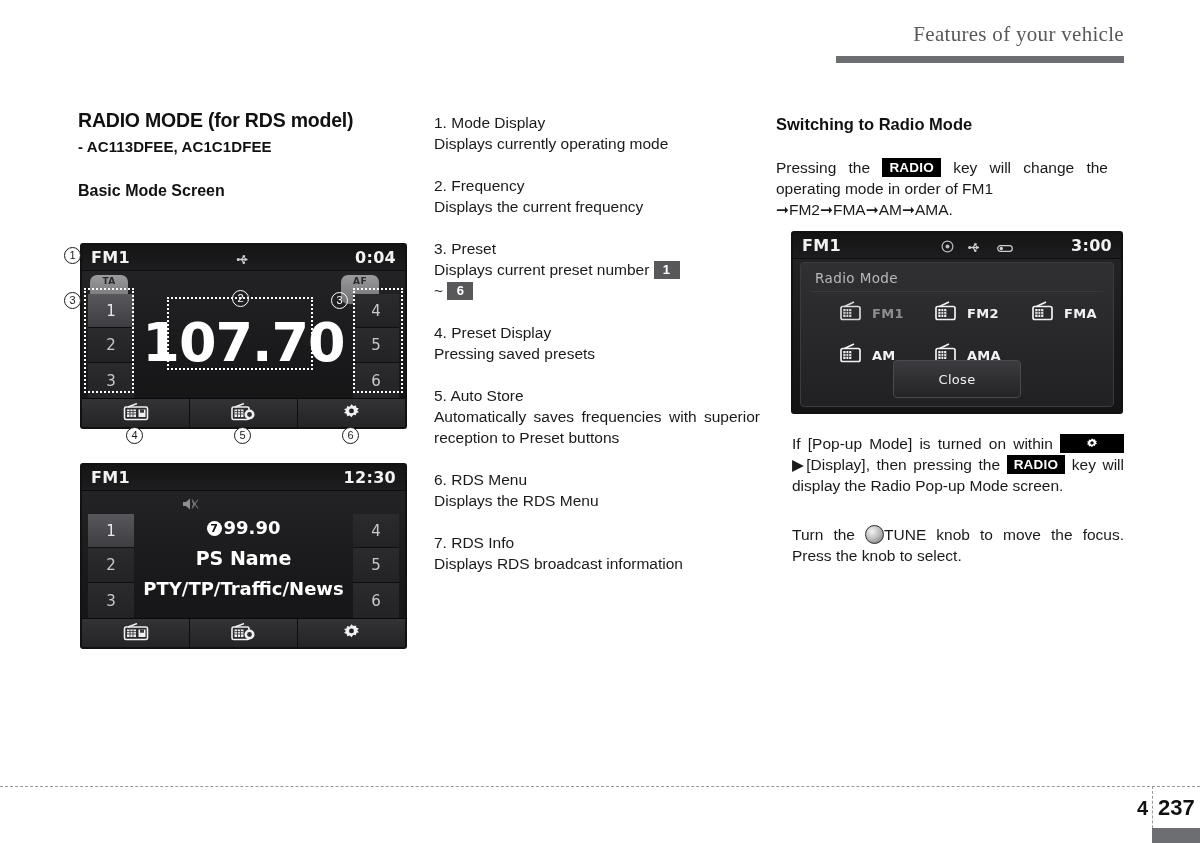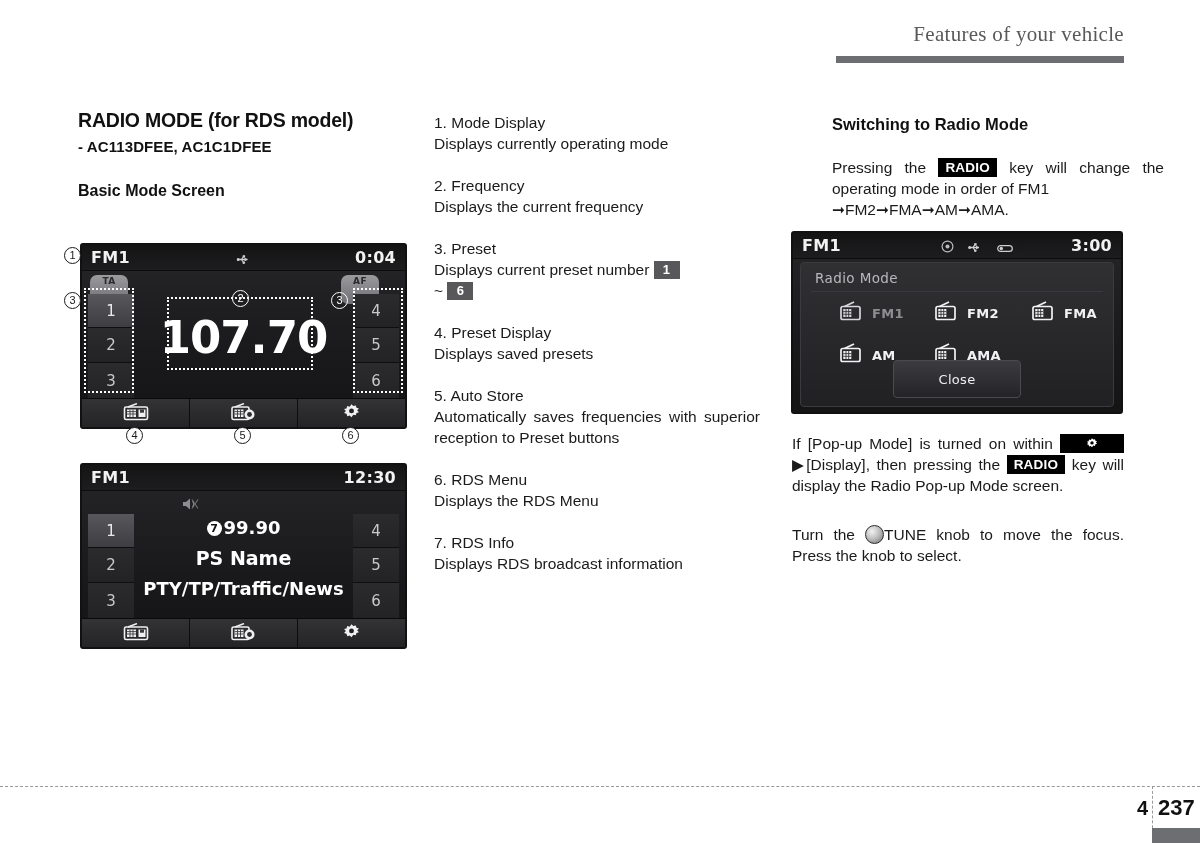--- a/index.html
+++ b/index.html
@@ -21,21 +21,21 @@
   }
   .hdr-bar {
     position: absolute; left: 836px; top: 56px;
     width: 288px; height: 7px; background: #6d6e71;
   }
 
   
   .col { position: absolute; top: 108px; }
   .col-left  { left: 78px;  width: 332px; }
   .col-mid   { left: 434px; width: 330px; }
-  .col-right { left: 832px; width: 332px; }
+  .col-right { left: 776px; width: 332px; }
 
   h2.sec-title {
     font-size: 19.5px; font-weight: bold; color: #111;
     letter-spacing: -.2px; line-height: 1.25;
   }
   .sub-model {
     font-size: 15px; font-weight: bold; color: #111;
     margin-top: 6px; letter-spacing: .1px;
   }
   h3.sub-title {
@@ -112,21 +112,21 @@
     height: 100%; display: flex; align-items: center; justify-content: center;
     font-size: 15px; color: #c9c9cc;
     border-bottom: 1px solid #0e0e10;
     background: linear-gradient(#37373a, #2a2a2c);
   }
   .preset-btn.alt { background: linear-gradient(#2b2b2e, #232326); }
   .preset-btn.sel { background: linear-gradient(#58585c, #3e3e42); color: #e9e9ec; }
   .preset-btn:last-child { border-bottom: none; }
 
   .freq {
-    position: absolute; font-size: 45px; font-weight: bold;
+    position: absolute; font-size: 54px; font-weight: bold;
     color: #fff; letter-spacing: -1px; white-space: nowrap;
   }
 
   .hu-bottom {
     position: absolute; left: 0; right: 0; bottom: 0; height: 31px;
     display: flex; background: #131314; border-top: 1px solid #0a0a0b;
   }
   .hu-btn {
     flex: 1; display: flex; align-items: center; justify-content: center;
     background: linear-gradient(#333336, #232326);
@@ -383,21 +383,21 @@
         <span>Displays current preset number</span>
         <span class="badge-dark">1</span>
       </div>
       <div>
         <span>~</span>
         <span class="badge-dark">6</span>
       </div>
     </div>
     <div class="blk">
       <div>4. Preset Display</div>
-      <div>Displays saved presets</div>
+      <div>Pressing saved presets</div>
     </div>
     <div class="blk">
       <div>5. Auto Store</div>
       <div class="justify" style="width:326px;">Automatically saves frequencies with superior reception to Preset buttons</div>
     </div>
     <div class="blk">
       <div>6. RDS Menu</div>
       <div>Displays the RDS Menu</div>
     </div>
     <div class="blk">

